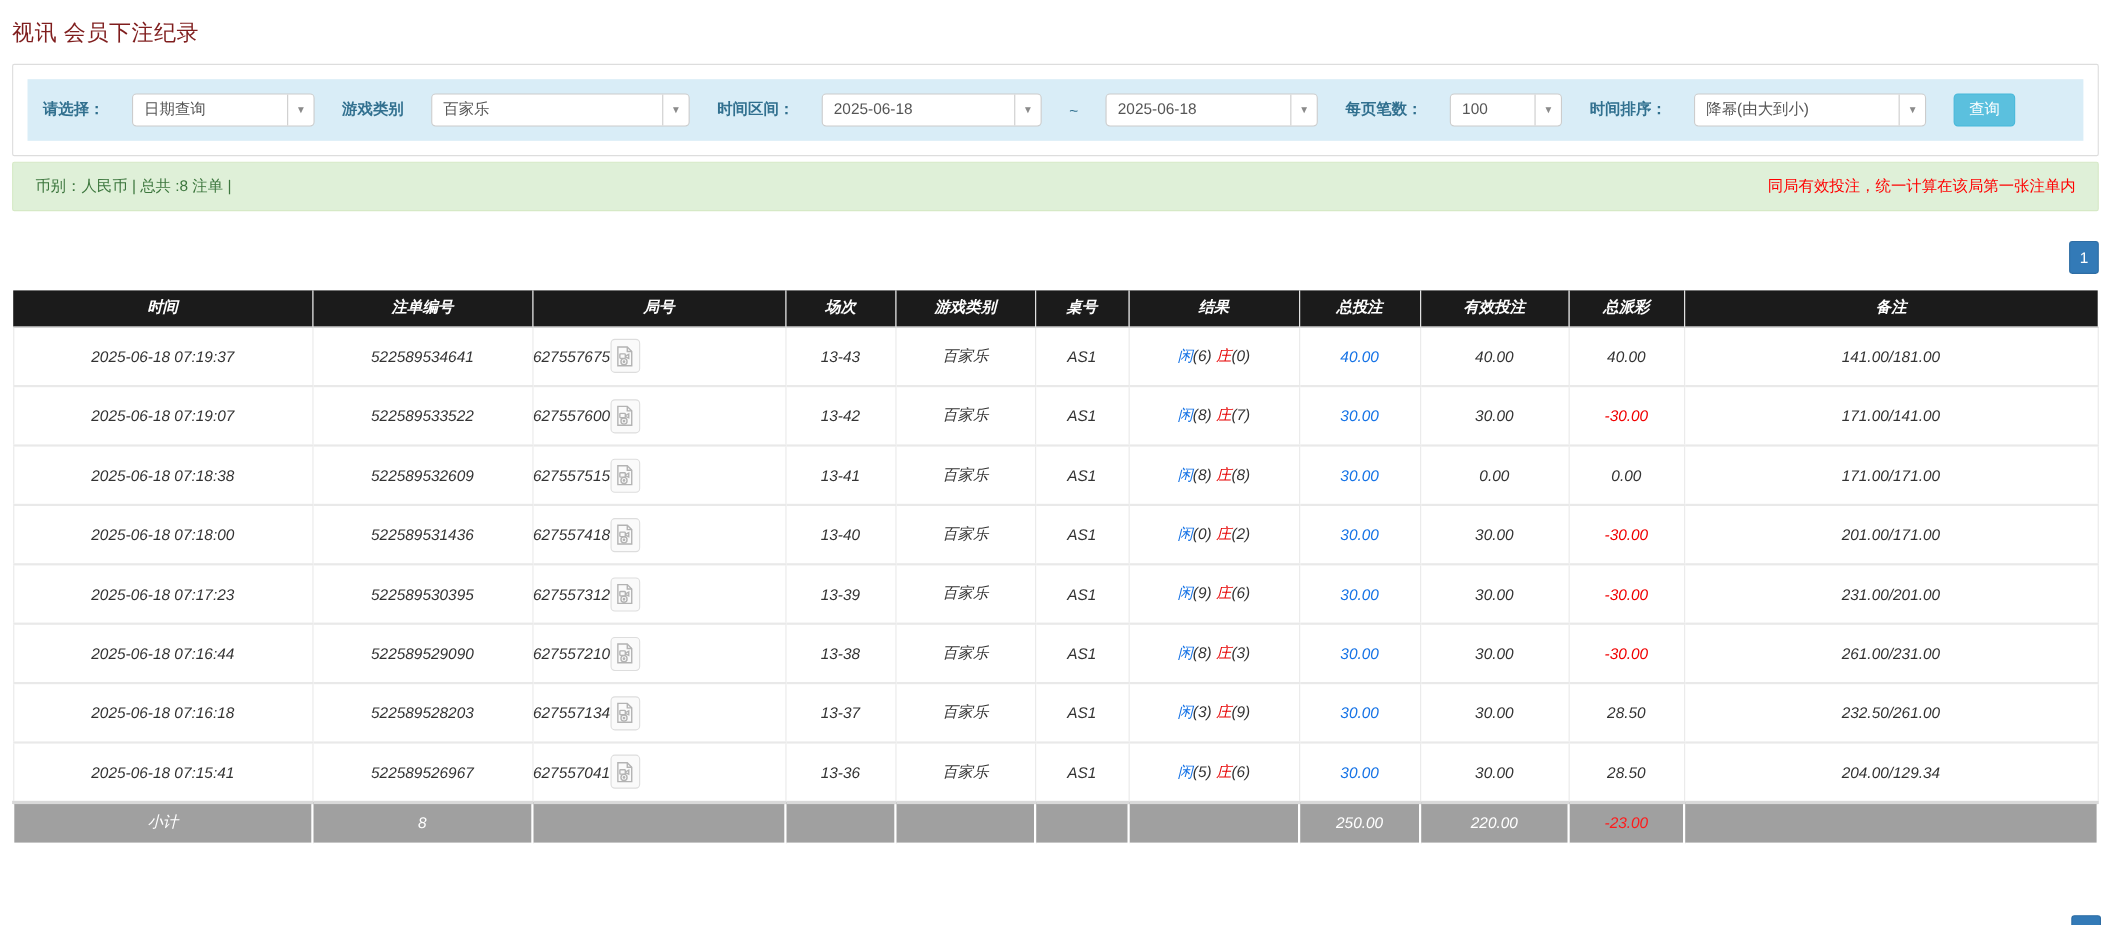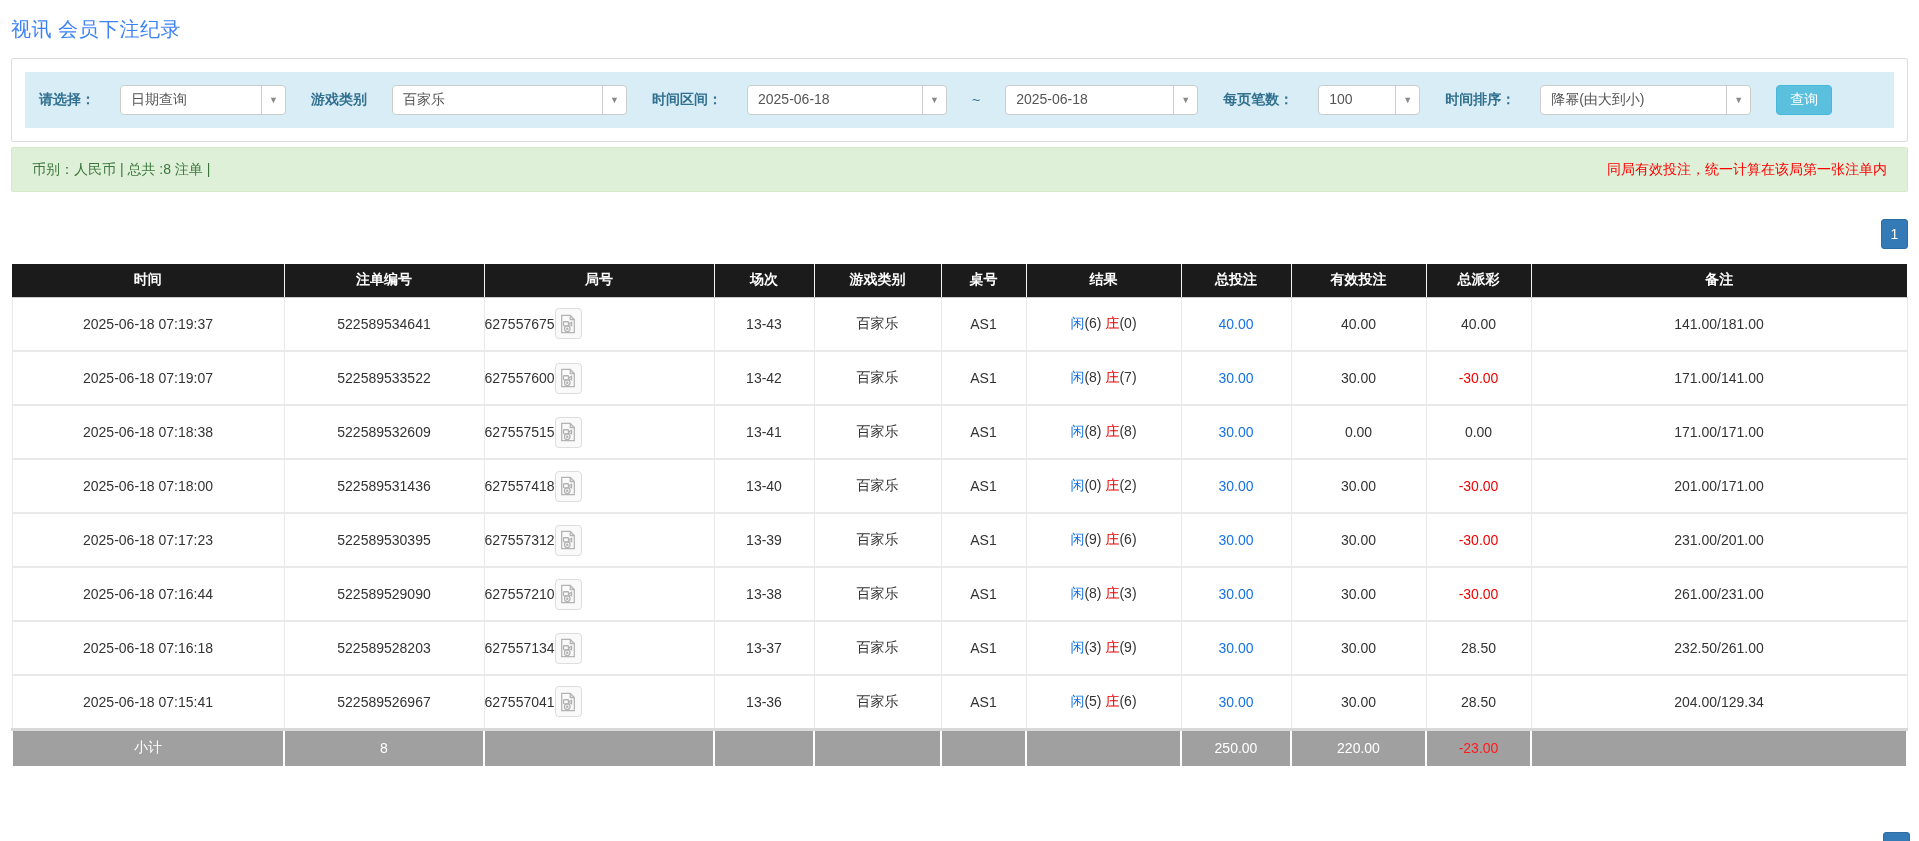--- a/index.html
+++ b/index.html
@@ -1,21 +1,21 @@
 <!DOCTYPE html>
 <html><head>
 <meta charset="utf-8">
 <style>
   * { margin:0; padding:0; box-sizing:border-box; }
   html,body { width:1919px; height:841px; overflow:hidden; background:#fff;
     font-family:"Liberation Sans","DejaVu Sans",sans-serif; }
   .wrap { position:relative; padding:0 11px; width:1919px; }
 
   
-  .page-title { margin-top:16px; font-size:20px; font-weight:500; color:#3b82f6; letter-spacing:.5px; }
+  .page-title { margin-top:16px; font-size:20px; font-weight:500; color:#7f1d1d; letter-spacing:.5px; }
 
   
   .filter-box { margin-top:15px; border:1px solid #ddd; border-radius:2px; background:#fff; padding:13px; }
   .filter-bar { background:#d9edf7; height:56px; display:flex; align-items:center; gap:25px; padding:0 14px; }
   .flabel { font-size:14px; font-weight:bold; color:#31708f; white-space:nowrap; }
   .select { display:inline-flex; align-items:stretch; height:30px; background:#fff;
     border:1px solid #ccc; border-radius:4px; font-size:14px; color:#555; cursor:pointer; }
   .select .val { padding:5px 10px 0 10px; flex:1; white-space:nowrap; overflow:hidden; }
   .select .arrow { width:24px; border-left:1px solid #ccc; display:flex; align-items:center;
     justify-content:center; color:#8a8a8a; font-size:9px; }
@@ -29,21 +29,21 @@
   .alert-success .left { color:#3c763d; font-size:14px; }
   .alert-success .right { color:#f00; font-size:14px; }
 
   
   .pager-row { margin-top:27px; display:flex; justify-content:flex-end; }
   .page-btn { width:27px; height:30px; background:#337ab7; border:1px solid #2e6da4; color:#fff;
     font-size:14px; display:flex; align-items:center; justify-content:center; border-radius:3px; cursor:pointer; }
   .pager-bottom { position:absolute; right:9px; top:832px; }
 
   
-  table { margin-top:15px; width:1897px; border-collapse:collapse; table-layout:fixed; font-size:14px; }
+  table { margin-top:15px; width:1897px; border-collapse:collapse; table-layout:fixed; font-size:14px;font-style:italic; }
   thead th { background:#1b1b1b; color:#fff; font-weight:bold; height:33px; text-align:center;
     border-right:1px solid #f5f5f5; border-bottom:1px solid #ccc; }
   thead th:last-child { border-right:none; }
   tbody td { height:54px; text-align:center; color:#333; border-right:1px solid #e9e9e9;
     border-bottom:2px solid #e9e9e9; background:#fff; white-space:nowrap; }
   tbody td:first-child { border-left:1px solid #e9e9e9; }
   tbody tr:last-child td { border-bottom:3px solid #d9d9d9; }
   .link-blue { color:#1673e6; cursor:pointer; }
   .res-p { color:#1673e6; }
   .res-b { color:#e60000; }

